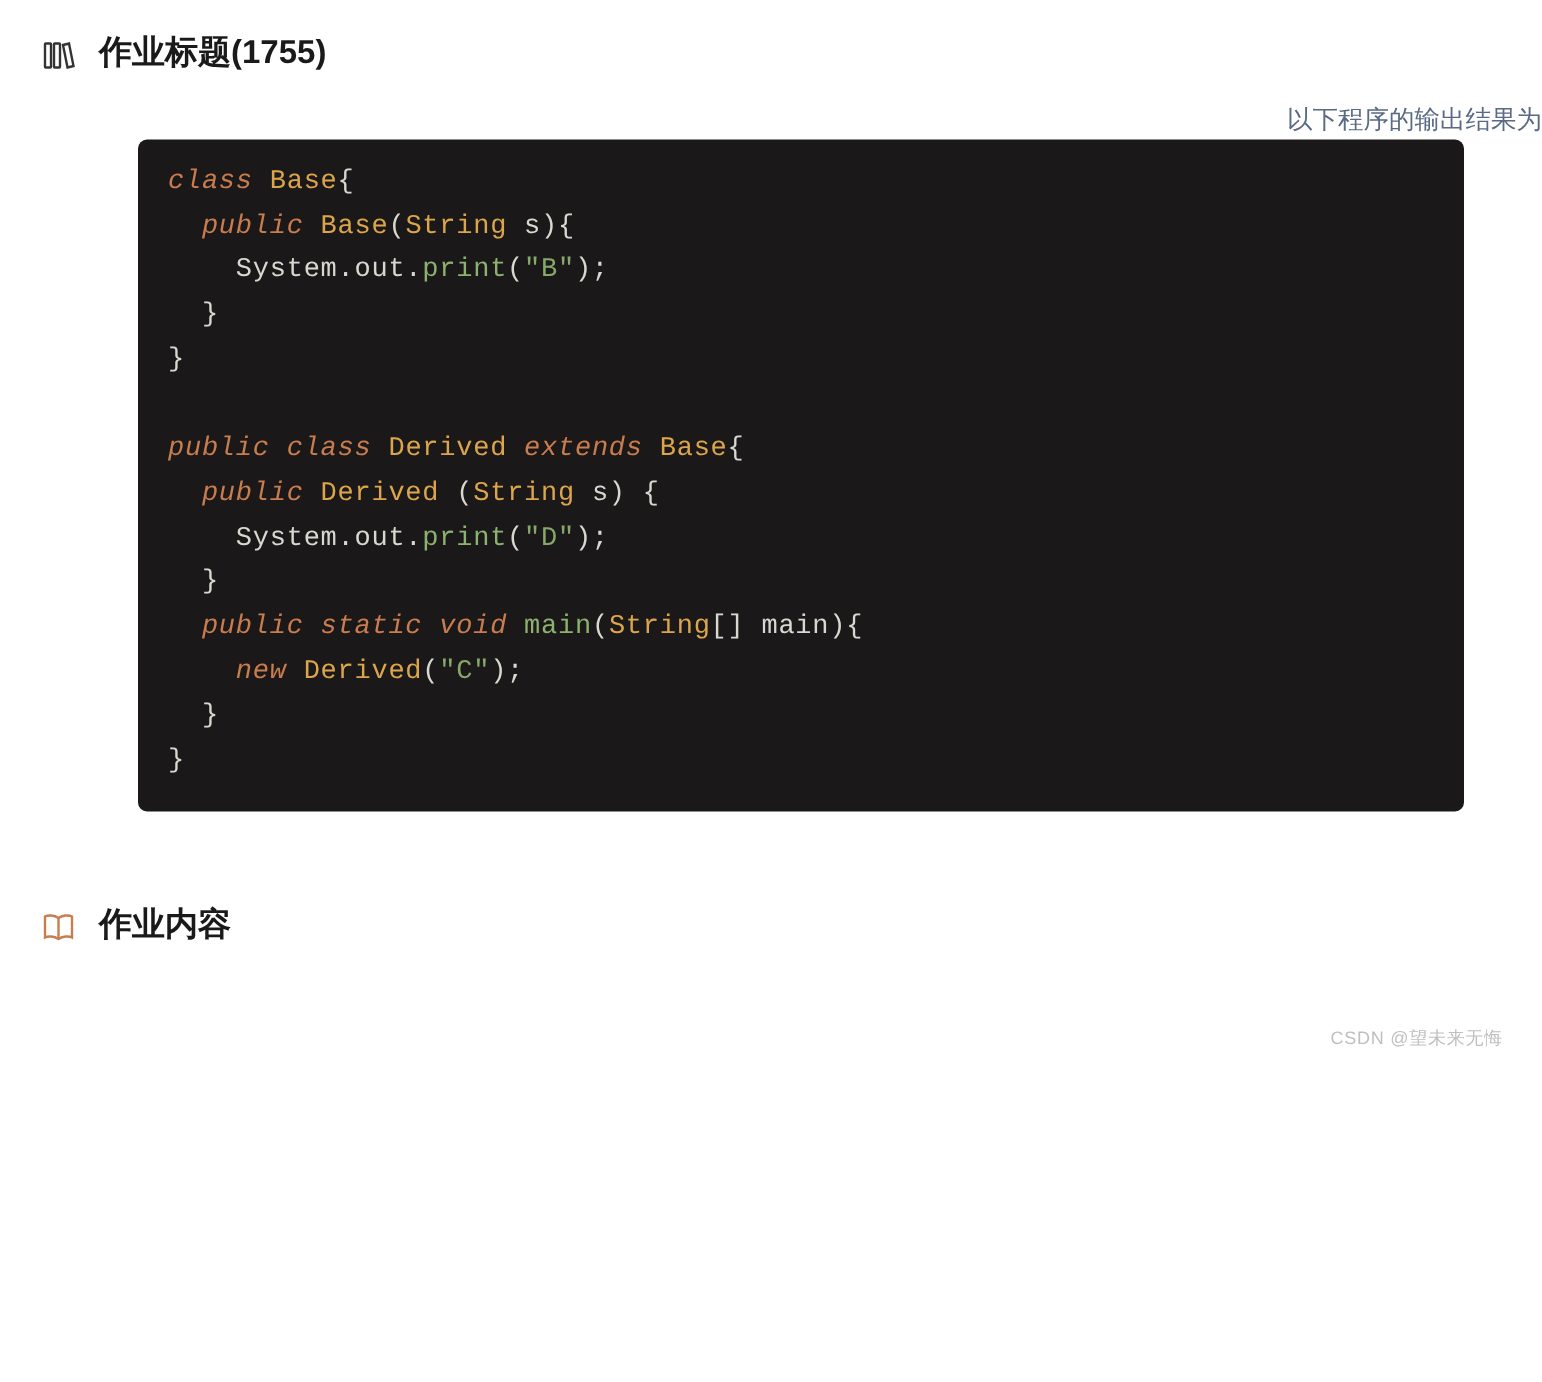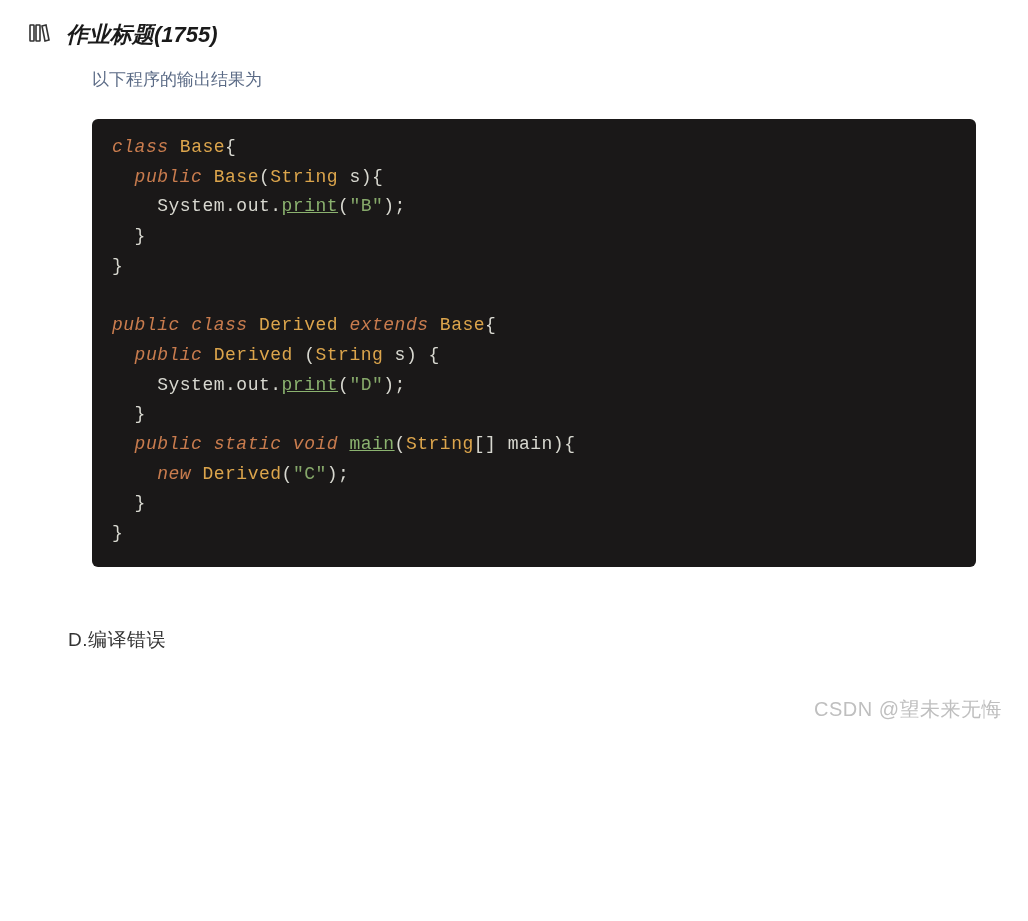--- a/index.html
+++ b/index.html
@@ -8,78 +8,78 @@
       background: #ffffff;
       width: 1028px;
       padding: 20px 0;
       position: relative;
     }
     .section {
       margin-bottom: 60px;
     }
     .section-header {
       display: flex;
-      align-items: flex-start;
+      align-items: flex-end;
       gap: 14px;
       padding-left: 26px;
       margin-bottom: 18px;
-      font-style: italic;
     }
     .icon-box {
       width: 26px;
       height: 26px;
       display: flex;
       align-items: center;
       justify-content: center;
       color: #333;
     }
     .section-title {
       font-size: 22px;
       font-weight: 700;
       color: #1a1a1a;
     }
     .question-text {
       font-size: 17px;
       color: #5a6a85;
       padding-left: 92px;
-      margin-bottom: 28px;
+      margin-bottom: 2px;
+      text-align: right;
     }
     .code-block {
       margin-left: 92px;
       margin-right: 52px;
       background: #1a1818;
       border-radius: 6px;
       padding: 14px 20px 18px 20px;
       font-family: "Consolas", "Courier New", monospace;
       font-size: 18px;
       line-height: 1.65;
       color: #d8d8d0;
       letter-spacing: 0.5px;
       white-space: pre;
       overflow-x: auto;
     }
     .kw { color: #c97c4e; font-style: italic; }
     .cls { color: #dca54c; }
-    .mthd { color: #8bb26f; text-decoration: underline; }
+    .mthd { color: #8bb26f; }
     .str { color: #86a86a; }
     .content-body {
       padding-left: 68px;
     }
     .option {
       font-size: 19px;
       color: #333;
       margin-bottom: 20px;
       letter-spacing: 0.5px;
     }
     .watermark {
       position: absolute;
       right: 26px;
       bottom: 10px;
       color: #bfbfbf;
-      font-size: 20px;
+      font-size: 12px;
       letter-spacing: 0.5px;
     }
   </style>
 </head>
 <body>
 
 <div class="section">
   <div class="section-header">
     <span class="icon-box">
       <svg viewBox="0 0 24 24" width="24" height="24" fill="none" stroke="currentColor" stroke-width="1.6">
@@ -101,18 +101,26 @@
   <span class="kw">public</span> <span class="cls">Derived</span><span> </span><span>(</span><span class="cls">String</span><span> s</span><span>) {</span>
     <span>System.out.</span><span class="mthd">print</span><span>(</span><span class="str">"D"</span><span>);</span>
   <span>}</span>
   <span class="kw">public</span> <span class="kw">static</span> <span class="kw">void</span> <span class="mthd">main</span><span>(</span><span class="cls">String</span><span>[] main){</span>
     <span class="kw">new</span> <span class="cls">Derived</span><span>(</span><span class="str">"C"</span><span>);</span>
   <span>}</span>
 <span>}</span></div>
 </div>
 
 <div class="section">
+  <div class="section-header">
+    <span class="icon-box">
+      <svg viewBox="0 0 24 24" width="24" height="24" fill="none" stroke="#c97c4e" stroke-width="1.6">
+        <path d="M12 6 C9 4 5 4 3 5 V19 C5 18 9 18 12 20 C15 18 19 18 21 19 V5 C19 4 15 4 12 6 Z"></path>
+        <path d="M12 6 V20"></path>
+      </svg>
+    </span>
+    <h2 class="section-title">作业内容</h2>
+  </div>
   <div class="content-body">
-    <div class="option">D.编译错误</div>
   </div>
 </div>
 
 <div class="watermark">CSDN @望未来无悔</div>
 
 </body></html>

